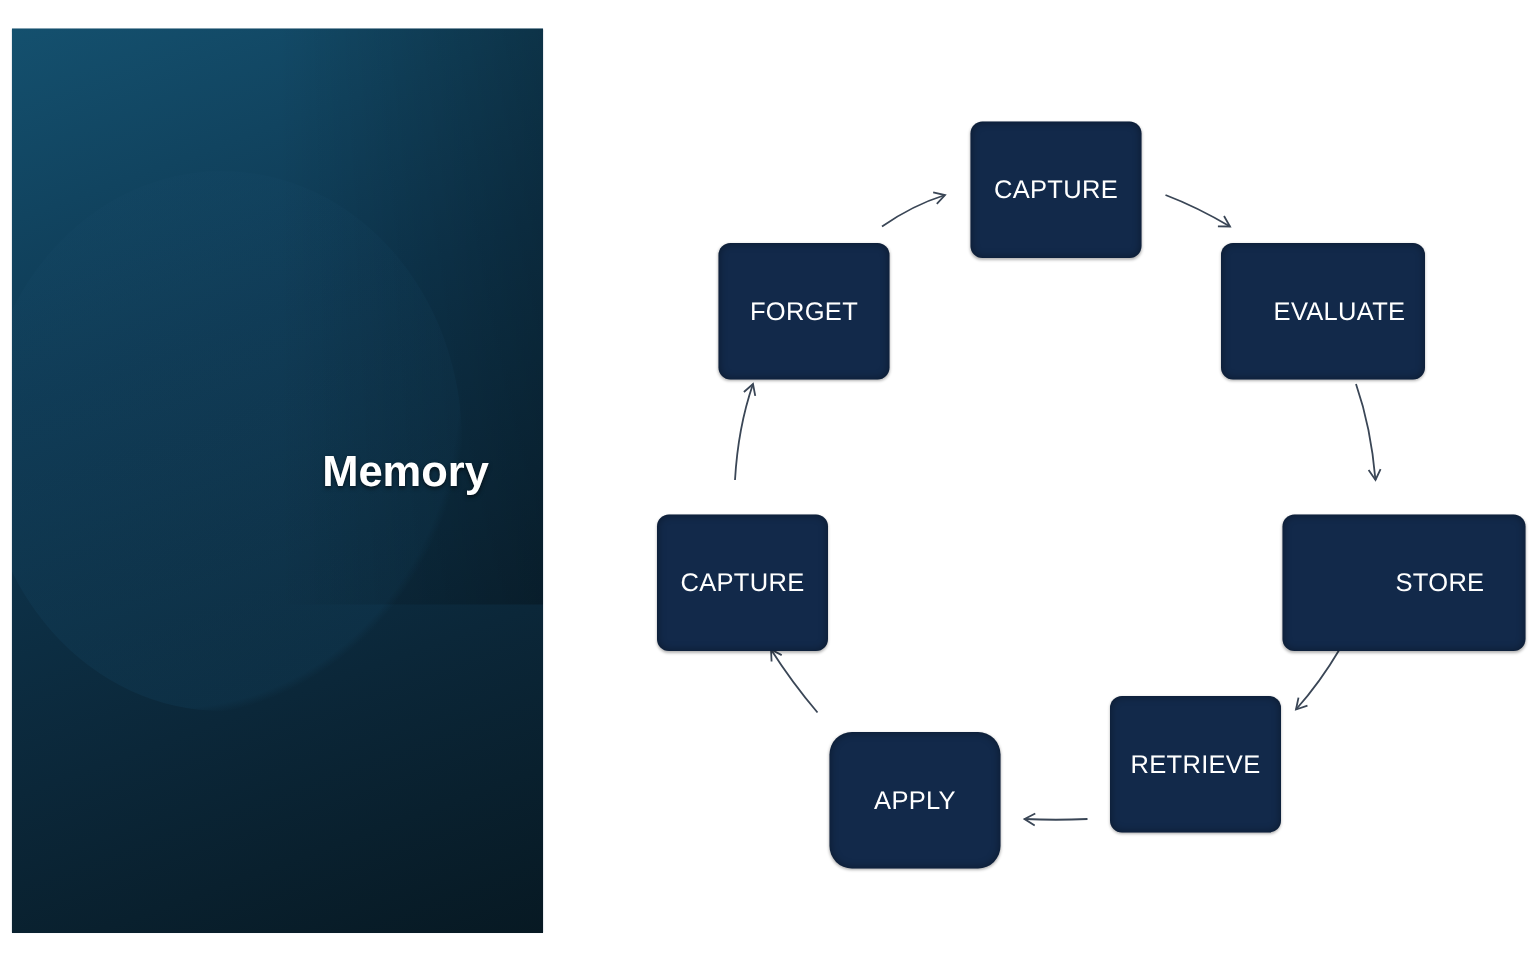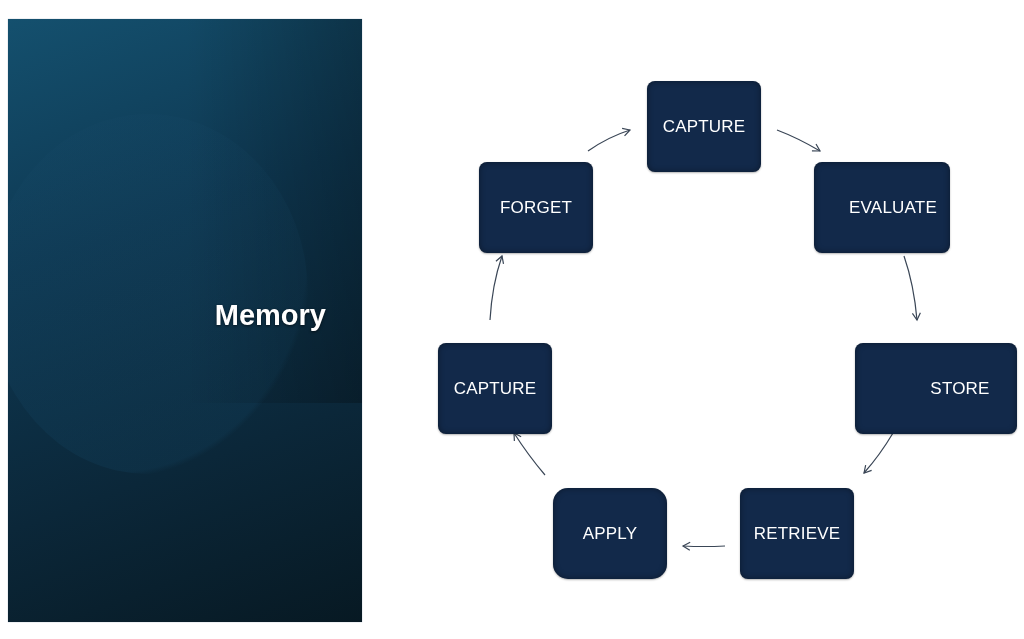--- a/index.html
+++ b/index.html
@@ -38,16 +38,16 @@
   <path d="M893,433 Q880,455 864,473" fill="none" stroke="#3a4656" stroke-width="1.2" marker-end="url(#ah)"></path>
   <path d="M725,546 Q704,547 683,546" fill="none" stroke="#3a4656" stroke-width="1.2" marker-end="url(#ah)"></path>
   <path d="M545,475 Q528,455 514,433" fill="none" stroke="#3a4656" stroke-width="1.2" marker-end="url(#ah)"></path>
   <path d="M490,320 Q492,285 502,256" fill="none" stroke="#3a4656" stroke-width="1.2" marker-end="url(#ah)"></path>
   <path d="M588,151 Q608,137 630,130" fill="none" stroke="#3a4656" stroke-width="1.2" marker-end="url(#ah)"></path>
 </svg>
 
 <div class="node" style="left:647px;top:81px;">CAPTURE</div>
 <div class="node" style="left:814px;top:162px;padding-left:22px;">EVALUATE</div>
 <div class="node" style="left:855px;top:343px;padding-left:48px;">STORE</div>
-<div class="node" style="left:740px;top:488px;">RETRIEVE</div>
+<div class="node" style="left:740px;top:464px;">RETRIEVE</div>
 <div class="node" style="left:553px;top:488px;border-radius:15px;">APPLY</div>
 <div class="node" style="left:438px;top:343px;">CAPTURE</div>
 <div class="node" style="left:479px;top:162px;">FORGET</div>
 
 </body></html>

